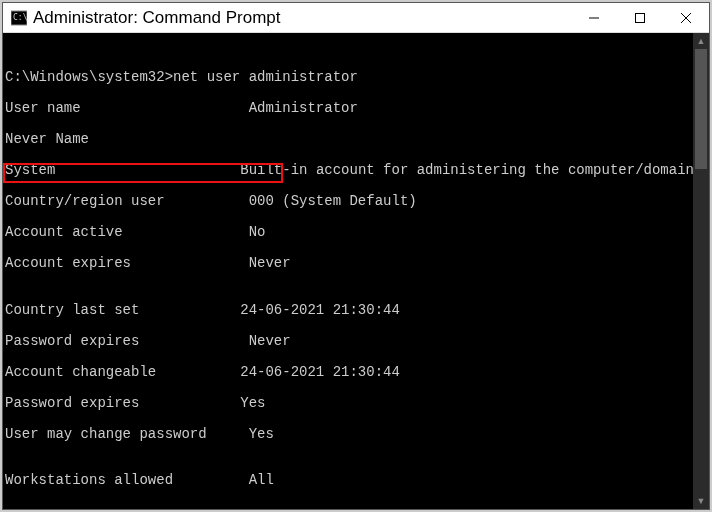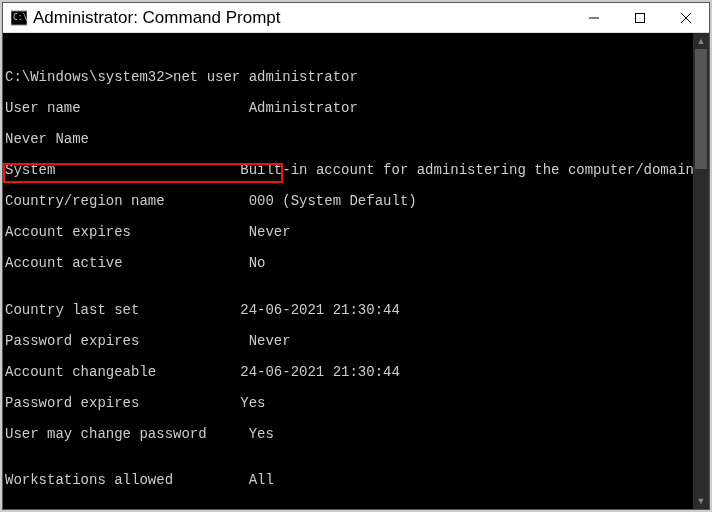--- a/index.html
+++ b/index.html
@@ -142,23 +142,23 @@
     </div>
   </div>
 
   <div class="terminal-area">
     <div class="terminal">
 <span class="row">
 </span><span class="row prompt-line"><span>C:\Windows\system32&gt;</span><span>net user administrator</span></span>
 <span class="row"><span>User name</span>                    <span>Administrator</span></span>
 <span class="row"><span>Never Name</span></span>
 <span class="row"><span>System</span>                      <span>Built-in account for administering the computer/domain</span></span>
-<span class="row"><span>Country/region name</span>          <span>000 (System Default)</span></span>
+<span class="row"><span>Country/region user</span>          <span>000 (System Default)</span></span>
+<span class="row"><span>Account active</span>               <span>No</span></span>
 <span class="row"><span>Account expires</span>              <span>Never</span></span>
-<span class="row"><span>Account active</span>               <span>No</span></span>
 <span class="row"></span>
 <span class="row"><span>Country last set</span>            <span>24-06-2021 21:30:44</span></span>
 <span class="row"><span>Password expires</span>             <span>Never</span></span>
 <span class="row"><span>Account changeable</span>          <span>24-06-2021 21:30:44</span></span>
 <span class="row"><span>Password expires</span>            <span>Yes</span></span>
 <span class="row"><span>User may change password</span>     <span>Yes</span></span>
 <span class="row"></span>
 <span class="row"><span>Workstations allowed</span>         <span>All</span></span>
 
 

